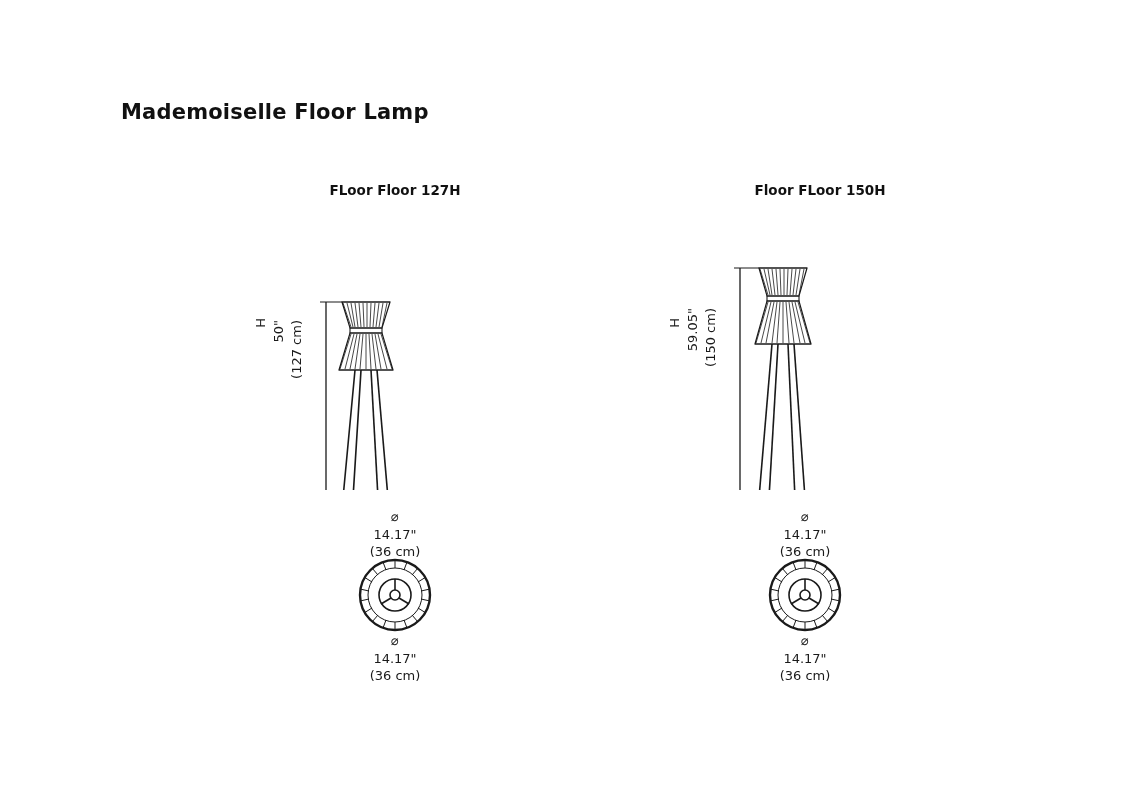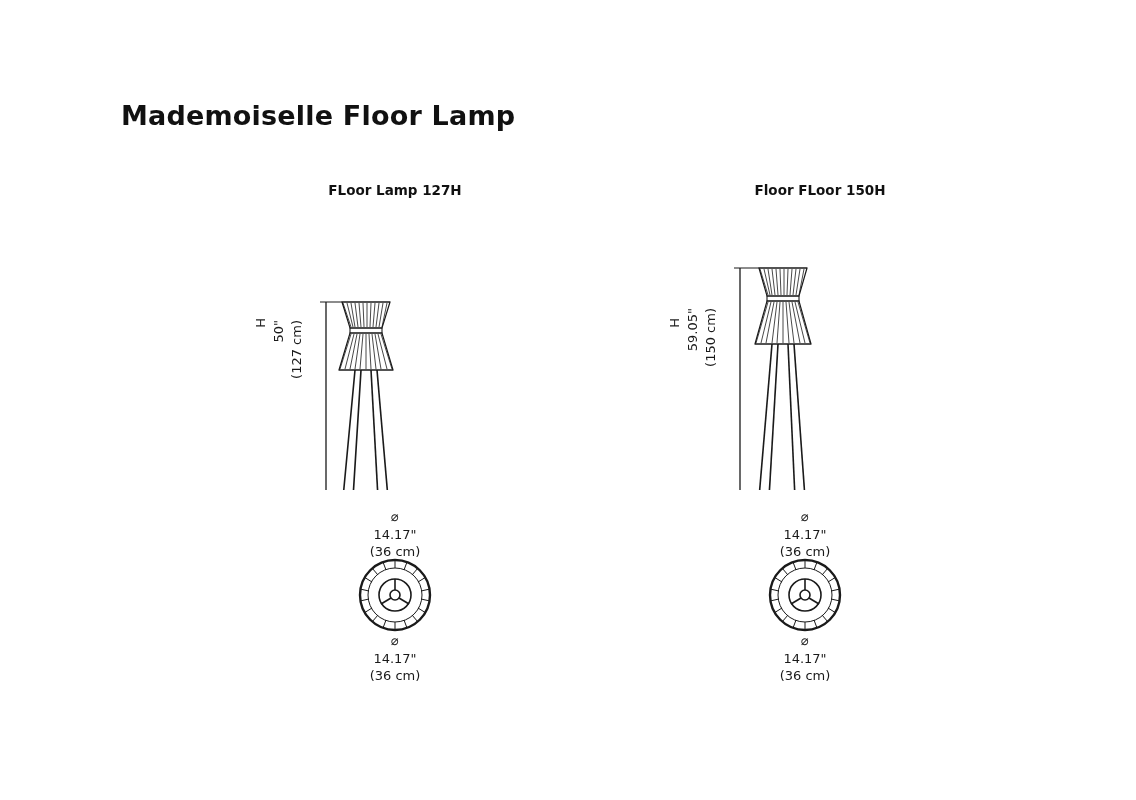--- a/index.html
+++ b/index.html
@@ -12,21 +12,21 @@
     height: 800px;
     position: relative;
     font-family: "DejaVu Sans", sans-serif;
     color: #1a1a1a;
     overflow: hidden;
   }
   .page-title {
     position: absolute;
     left: 121px;
     top: 100px;
-    font-size: 27px;
+    font-size: 21px;
     font-weight: bold;
     letter-spacing: 0.2px;
     color: #111111;
   }
   .variant {
     position: absolute;
     top: 170px;
   }
   .variant-a { left: 230px; width: 330px; }
   .variant-b { left: 655px; width: 330px; }
@@ -81,21 +81,21 @@
   }
   .plan svg { display: block; margin: 0 auto; }
 </style>
 </head>
 <body>
 
 <div class="page-title">Mademoiselle Floor Lamp</div>
 
 <div class="variant variant-a">
 
-  <div class="variant-title">FLoor Lamp 127H</div>
+  <div class="variant-title">FLoor Floor 127H</div>
 
   <div class="figure">
     <svg width="330" height="280" viewBox="0 0 330 280">
       <g stroke="#1a1a1a" fill="none" stroke-width="1">
 
         <line x1="96" y1="92" x2="96" y2="292" stroke-width="1.3"></line>
         <line x1="90" y1="92" x2="160" y2="92" stroke-width="1.1"></line>
         <line x1="90" y1="292" x2="170" y2="292" stroke-width="1.3"></line>
 
         <path d="M112 92 L160 92 L152 118 L120 118 Z" stroke-width="1.2"></path>

